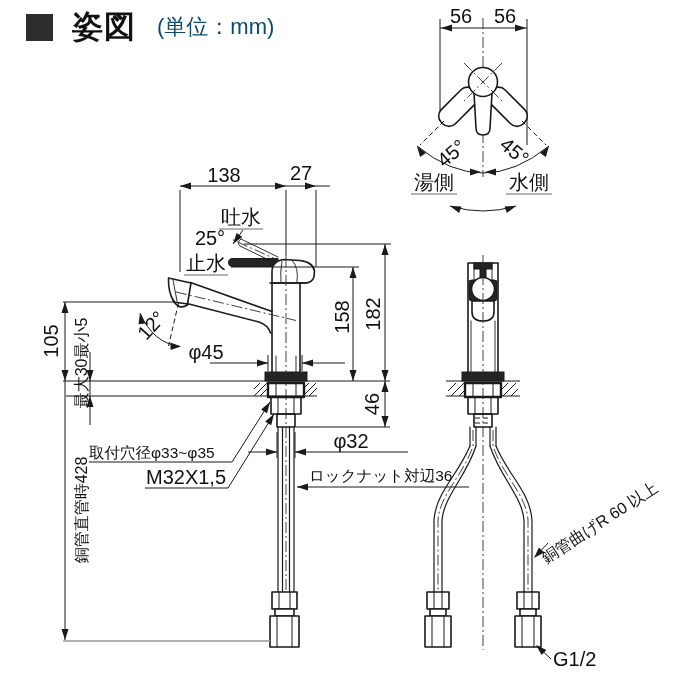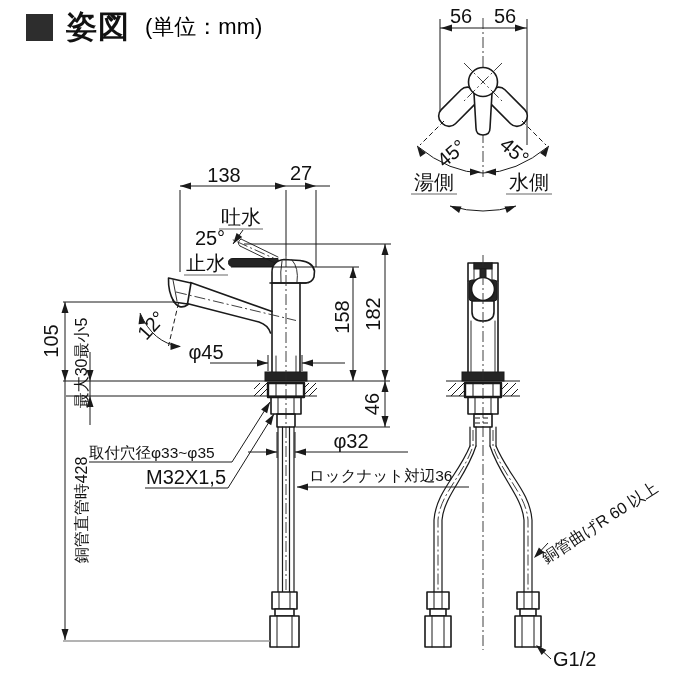--- a/index.html
+++ b/index.html
@@ -1,21 +1,21 @@
 <!DOCTYPE html>
 <html><head>
 <meta charset="utf-8">
 <style>
   html,body{margin:0;padding:0;background:#fff;}
   .canvas{position:relative;width:680px;height:680px;background:#ffffff;overflow:hidden;
           font-family:"Liberation Sans", sans-serif;}
-  .title{position:absolute;left:26px;top:6px;display:flex;align-items:center;gap:13px;}
+  .title{position:absolute;left:26px;top:6px;display:flex;align-items:center;gap:19px;}
   .title .sq{width:27px;height:27px;background:#2d2d2d;display:inline-block;}
   .title .h{font-size:31px;font-weight:bold;color:#111;letter-spacing:1px;}
-  .title .u{font-size:22px;color:#000000;margin-left:2px;}
+  .title .u{font-size:22px;color:#0c4a6e;margin-left:2px;}
   svg{position:absolute;left:0;top:0;}
   svg text{fill:#111;font-family:"Liberation Sans", sans-serif;}
   .dim{font-size:20px;}
   .dimS{font-size:16px;}
   .jp{font-size:20px;}
   .jpS{font-size:15.5px;}
   .obj{stroke:#1a1a1a;stroke-width:1.6;fill:none;stroke-linecap:round;stroke-linejoin:round;}
   .objW{stroke:#1a1a1a;stroke-width:1.6;fill:#ffffff;stroke-linejoin:round;}
   .thick{stroke:#1a1a1a;stroke-width:2.4;fill:none;stroke-linejoin:round;}
   .dark{fill:#242424;stroke:#1a1a1a;stroke-width:1;}

